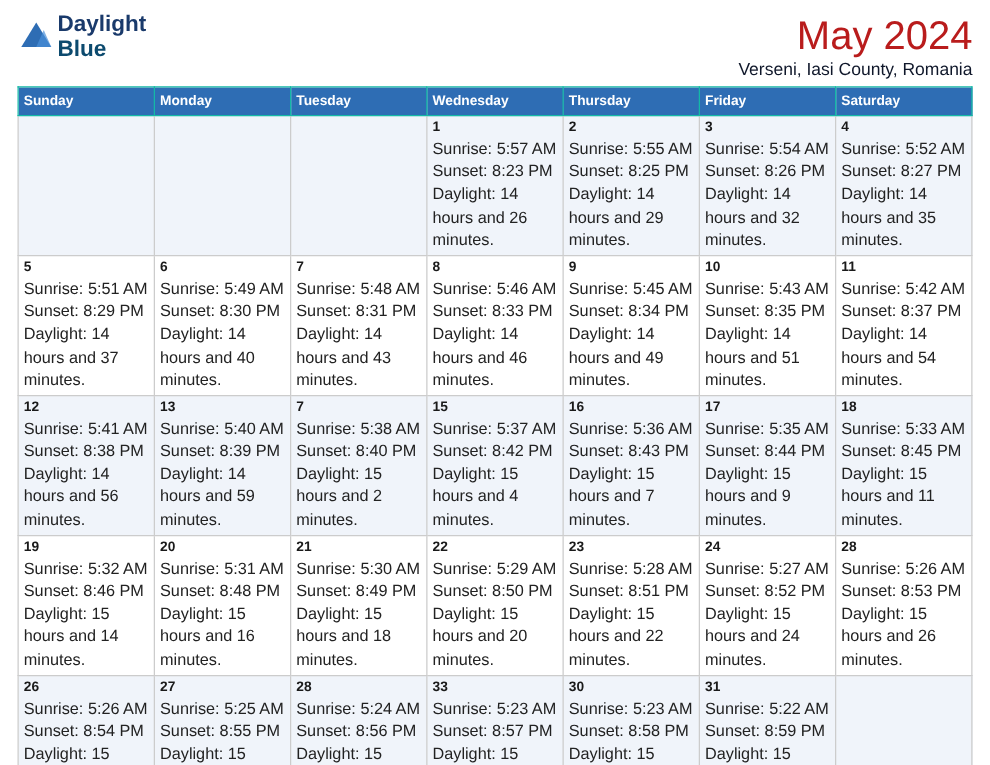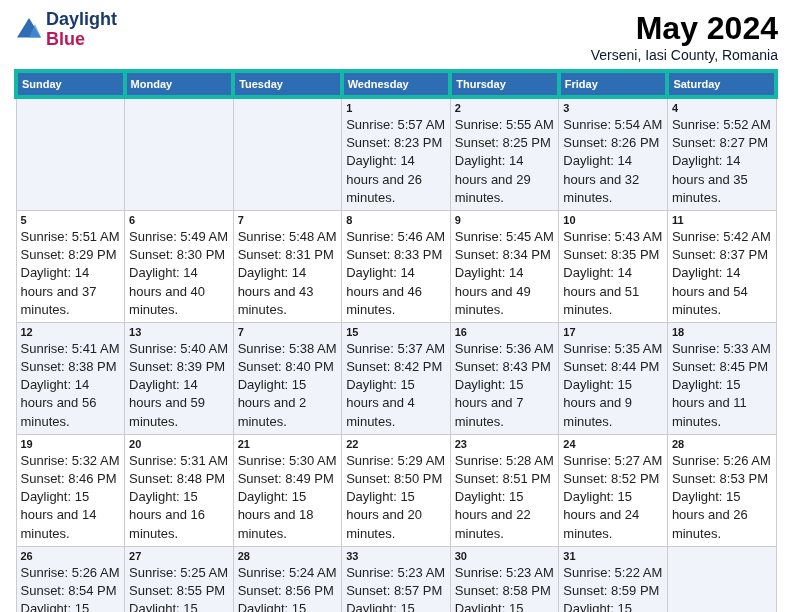--- a/index.html
+++ b/index.html
@@ -25,52 +25,52 @@
       display: flex;
       align-items: center;
     }
     .logo-text {
       font-size: 18px;
       font-weight: bold;
       color: #1a3a6b;
       line-height: 1.1;
     }
     .logo-text span {
-      color: #be185d;
+      color: #0c4a6e;
     }
     .logo-icon {
       width: 30px;
       height: 30px;
       margin-right: 2px;
     }
     .title-block {
       text-align: right;
     }
     .month-title {
       font-size: 32px;
-      font-weight: bold;
-      color: #000000;
+      font-weight: normal;
+      color: #b91c1c;
     }
     .location {
       font-size: 14px;
       color: #0f172a;
     }
     .calendar {
       width: 100%;
       border-collapse: collapse;
       font-size: 9.5px;
     }
     .calendar thead tr th {
       background-color: #2e6db4;
       color: #fff;
       font-weight: bold;
       font-size: 11px;
       padding: 5px 4px;
       text-align: left;
-      border: 4px solid #14b8a6;
+      border: 1px solid #14b8a6;
     }
     .calendar tbody tr {
       vertical-align: top;
     }
     .calendar tbody tr:nth-child(odd) {
       background-color: #f0f4fa;
     }
     .calendar tbody tr:nth-child(even) {
       background-color: #ffffff;
     }

